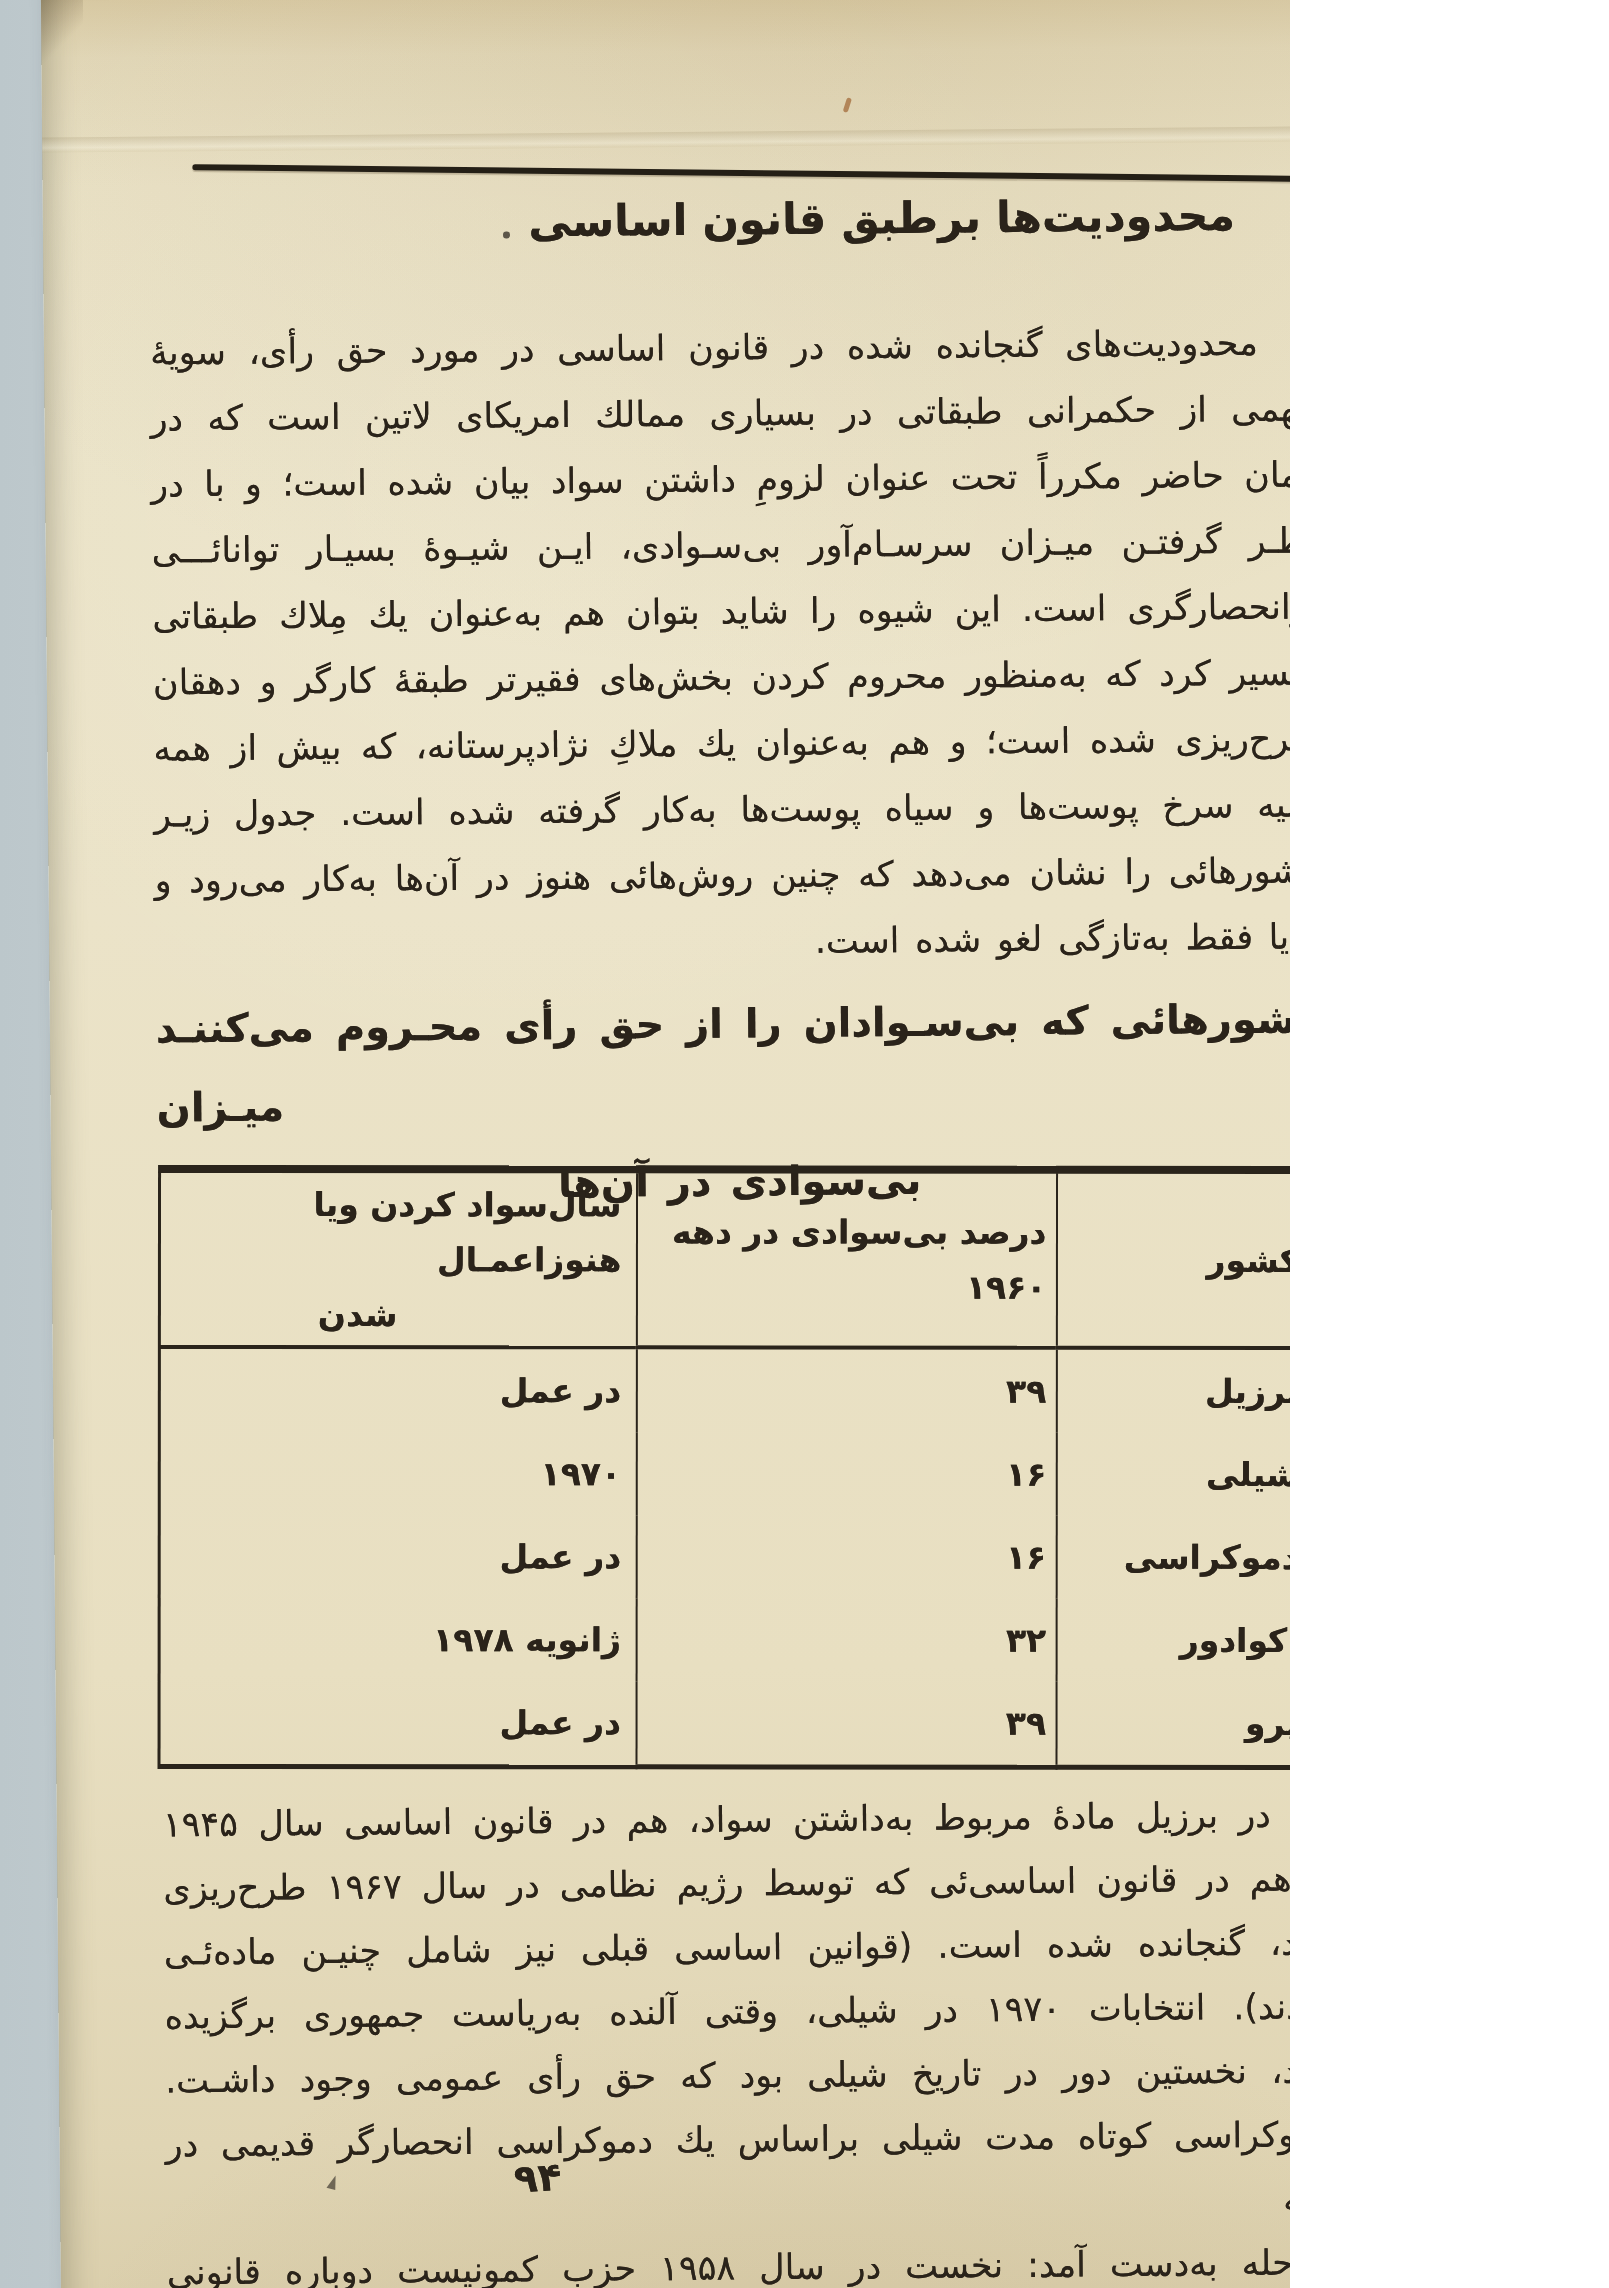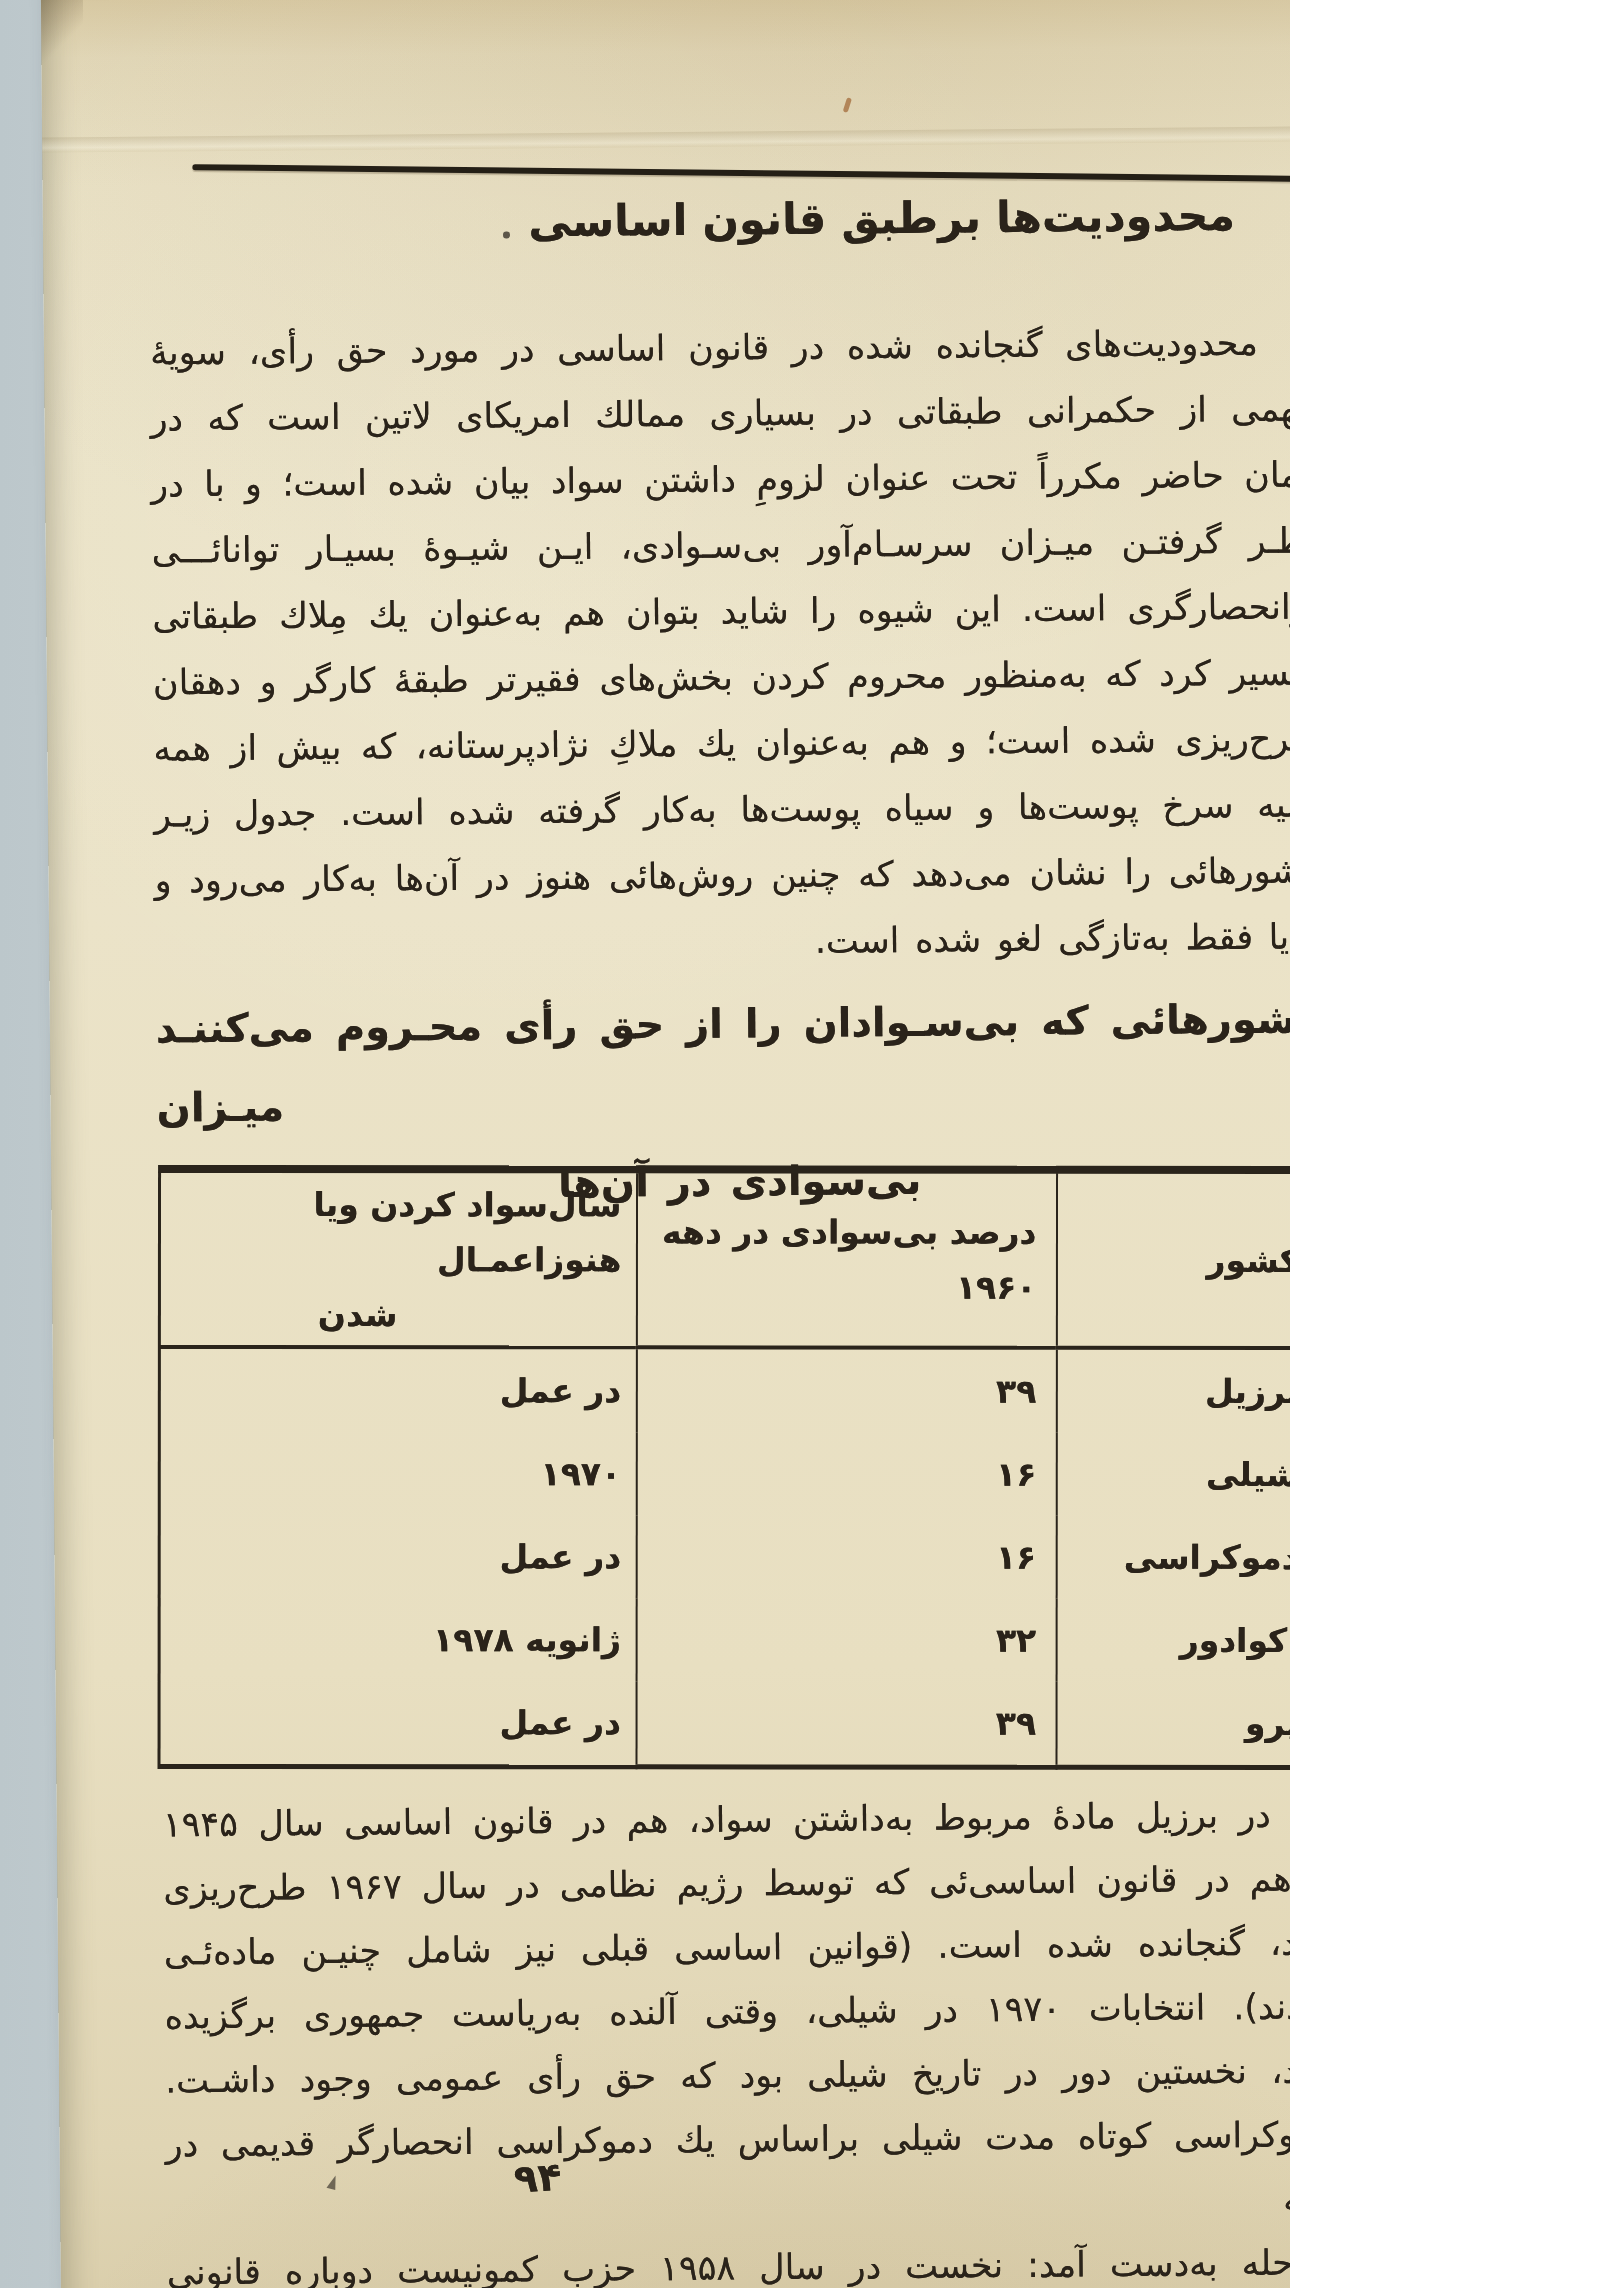--- a/index.html
+++ b/index.html
@@ -49,21 +49,21 @@
   .data-table col.c-country{width:23%;}
   .data-table col.c-percent{width:36%;}
   .data-table col.c-year{width:41%;}
   .data-table th,.data-table td{
     text-shadow:0 0 0.6px rgba(40,32,20,.8);vertical-align:middle;text-align:right;
     border-left:2.8px solid #2a241b;border-right:2.8px solid #2a241b;
   }
   .data-table th{height:170px;border-bottom:4.6px solid #2a241b;line-height:55px;}
   .data-table td{height:81px;}
   .data-table .country{padding-right:24px;padding-left:48px;}
-  .data-table .percent{padding-right:19px;}
+  .data-table .percent{padding-right:9px;}
   .data-table .year{padding-right:14.8px;}
   .data-table th.year div{direction:rtl;}
   .data-table th.year .year2{padding-right:68px;text-align:center;}
   .body-para{position:absolute;left:106px;top:1818px;width:1165px;font-size:35px;line-height:64px;}
   .page-number{position:absolute;left:454px;top:2184px;font-size:39px;font-weight:bold;
     transform:rotate(-3deg);text-shadow:0 0 0.6px rgba(40,32,20,.85);}
   .speck-brown{position:absolute;left:803px;top:129px;width:4.6px;height:14.8px;
     background:#9a5a28;opacity:.65;border-radius:2.8px;transform:rotate(18deg);}
   .speck-ink{position:absolute;left:268px;top:2202px;width:0;height:0;opacity:.75;
     border-left:6.5px solid transparent;border-right:3.7px solid transparent;

